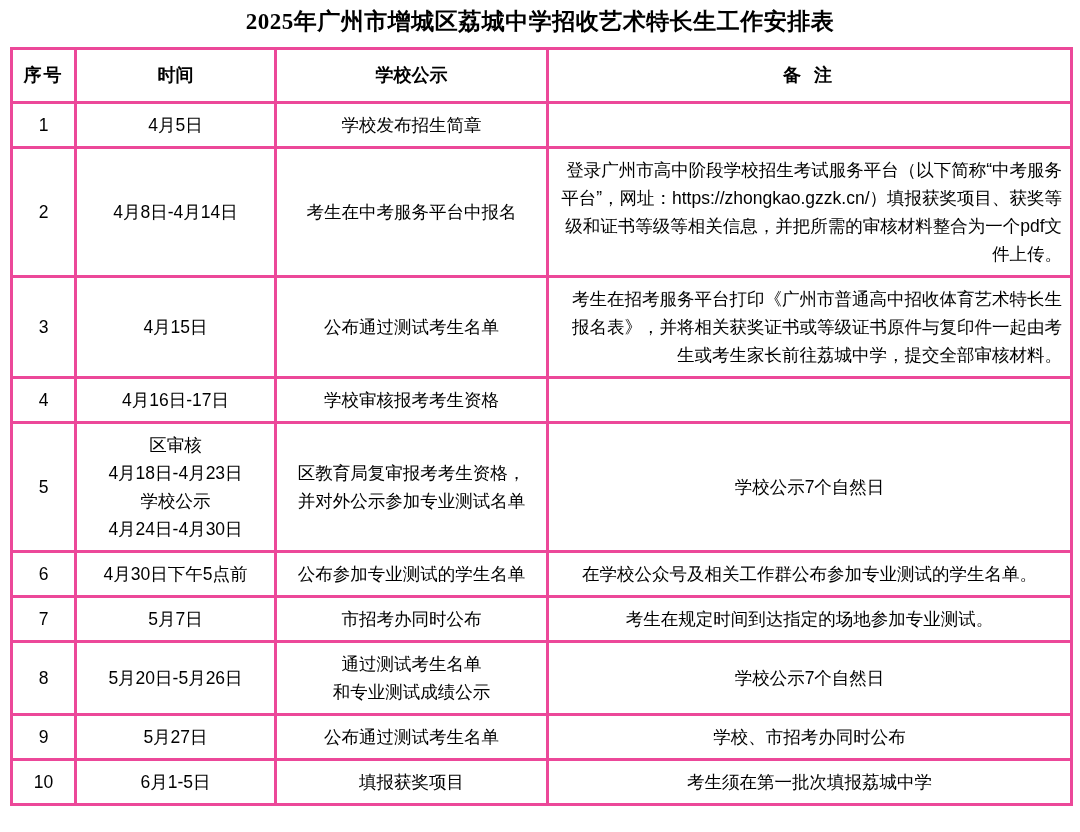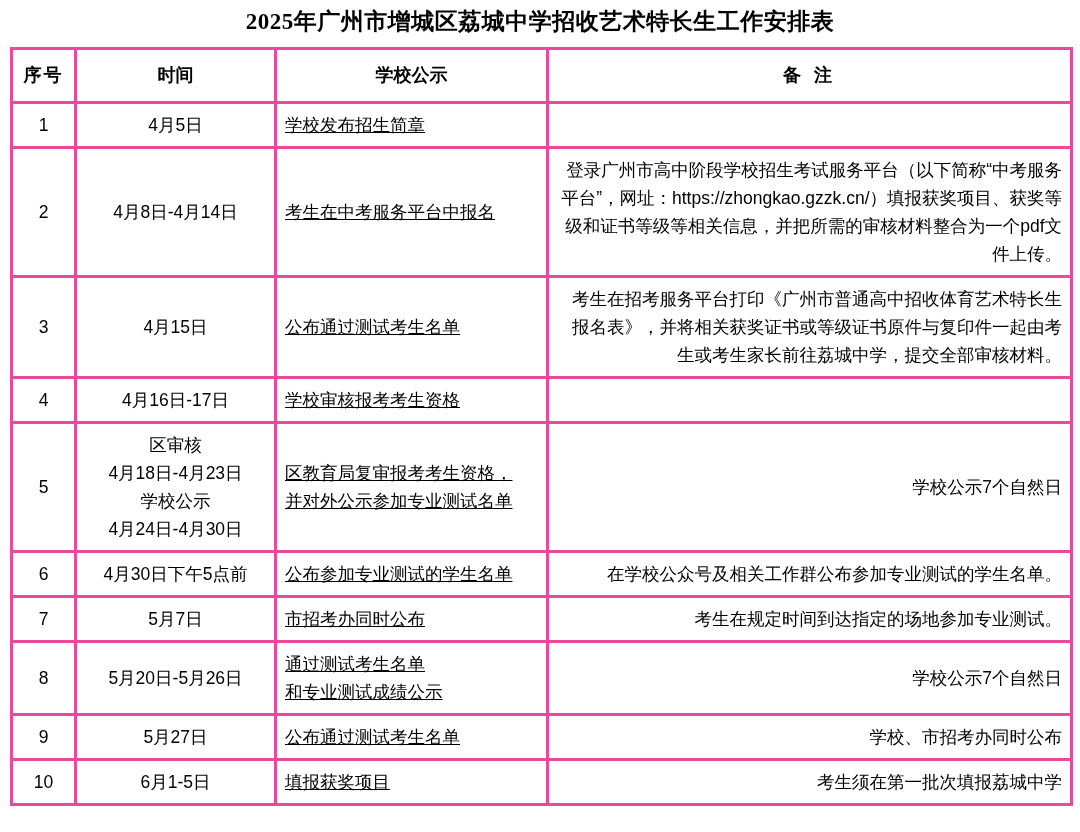--- a/index.html
+++ b/index.html
@@ -53,23 +53,23 @@
     text-align: center;
     font-weight: bold;
     font-size: 18px;
     padding: 11px 8px;
   }
   th.head-seq  { letter-spacing: 2px; }
   th.head-note { letter-spacing: 4px; }
 
   td.seq  { text-align: center; }
   td.time { text-align: center; white-space: pre-line; }
-  td.task { white-space: pre-line; text-decoration: underline; }
+  td.task { text-align: center; white-space: pre-line; }
   td.note { text-align: right; white-space: pre-line; }
-  td.note.center { text-align: right; }
+  td.note.center { text-align: center; }
 </style>
 </head>
 <body>
 
 <div class="page">
 
   <div class="doc-title">2025年广州市增城区荔城中学招收艺术特长生工作安排表</div>
 
   <table class="schedule">
     <colgroup>

